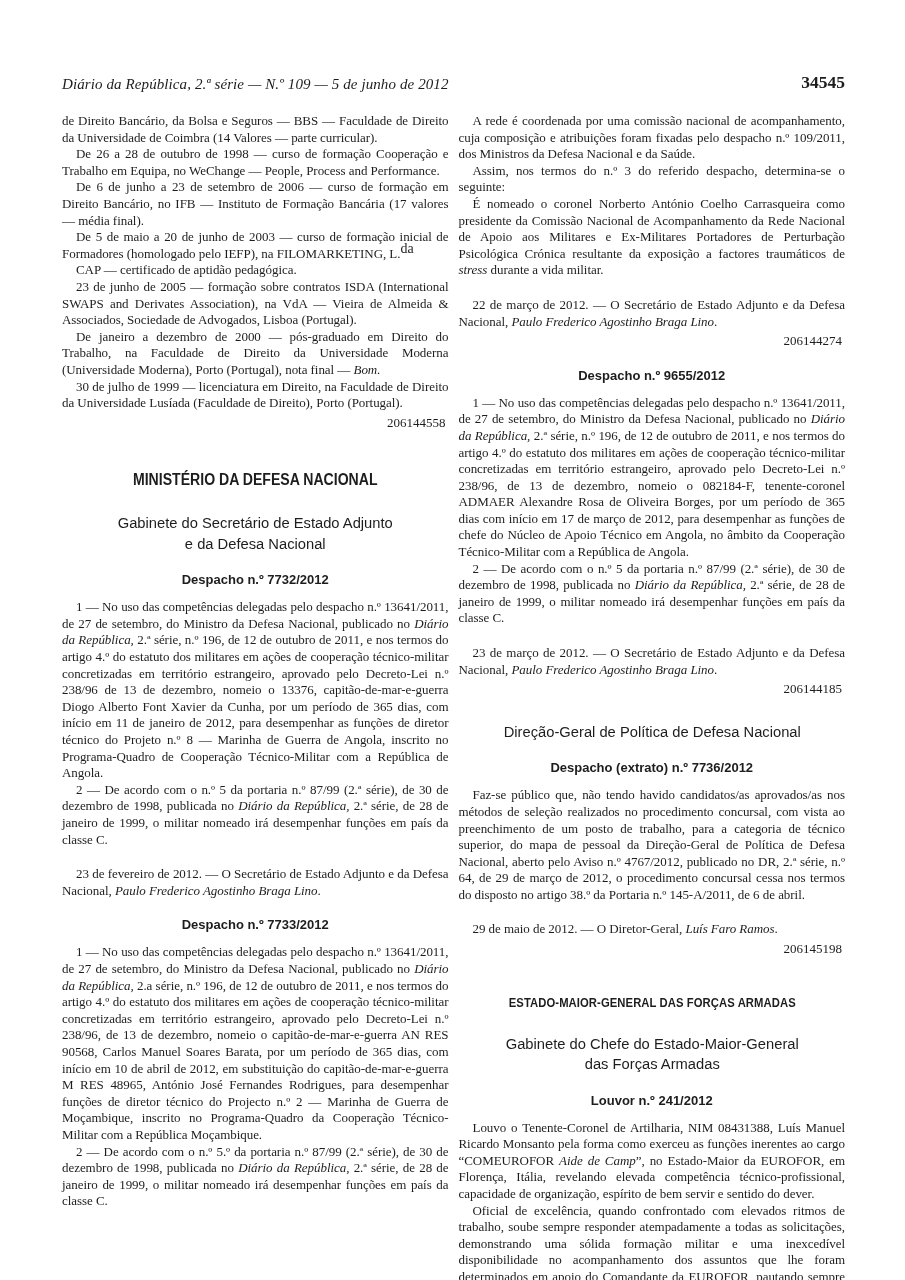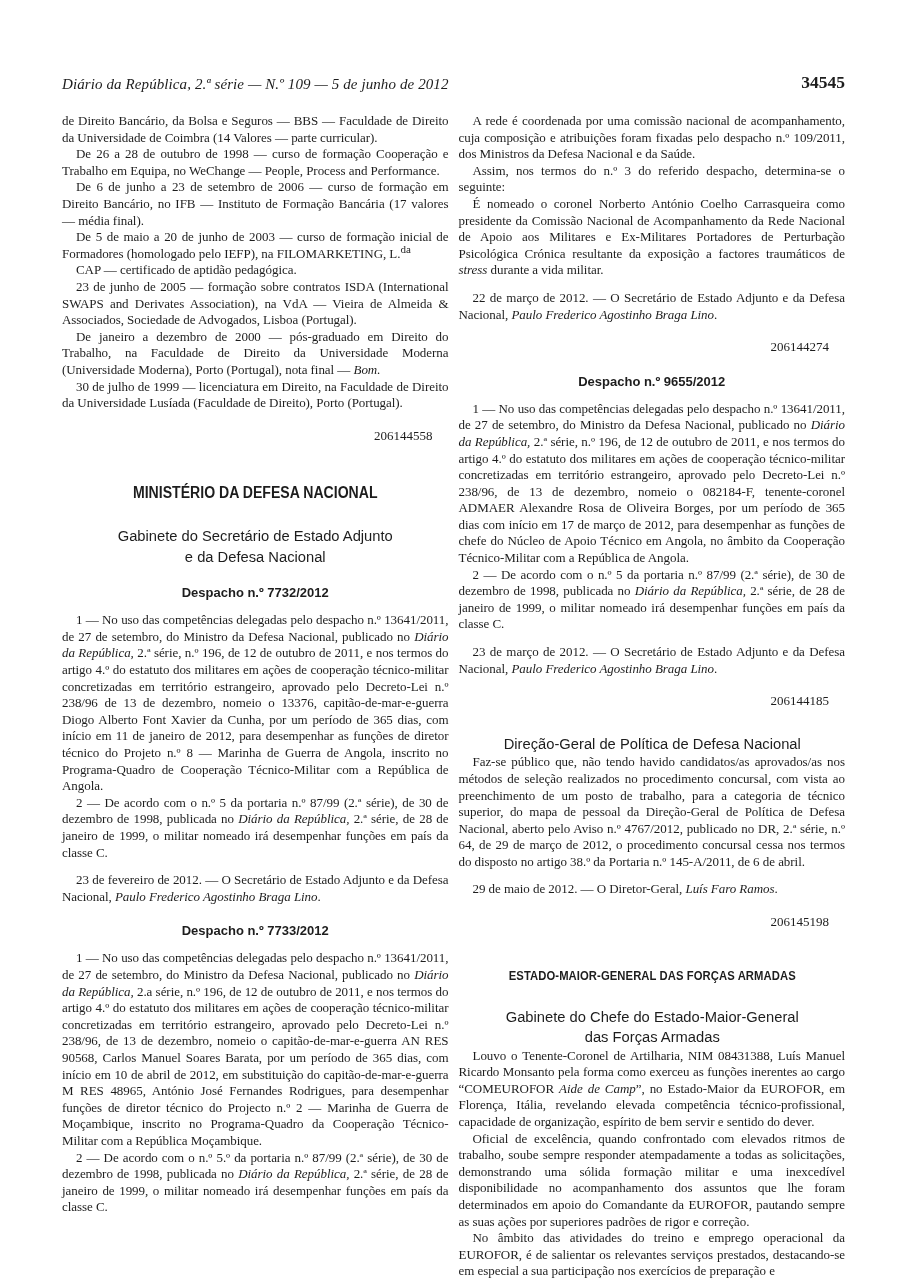--- a/index.html
+++ b/index.html
@@ -35,29 +35,29 @@
   
   p.body {
     margin: 0;
     font-size: 13px;
     line-height: 16.6px;
     text-align: justify;
     text-indent: 14px;
     letter-spacing: -0.05px;
   }
   p.body.noindent { text-indent: 0; }
-  p.body.sig { margin-top: 11px; }
+  p.body.sig { margin-top: 18px; }
   p.ref {
-    margin: 16px;
+    margin: 3px;
     font-size: 13px;
     line-height: 16.6px;
     text-align: right;
     text-indent: 0;
   }
-  sup { font-size: 11px; line-height: 0; vertical-align: super; }
+  sup { font-size: 14px; line-height: 0; vertical-align: super; }
 
   
   .h-ministry, .h-org, .h-doc, .h-section {
     font-family: "Liberation Sans", "DejaVu Sans", sans-serif;
     text-align: center;
   }
   .h-ministry {
     font-size: 16px; font-weight: bold;
     margin: 40px 0 0;
     transform: scaleX(0.88);
@@ -117,25 +117,27 @@
         <p class="body">Assim, nos termos do n.º 3 do referido despacho, determina-se o seguinte:</p>
         <p class="body">É nomeado o coronel Norberto António Coelho Carrasqueira como presidente da Comissão Nacional de Acompanhamento da Rede Nacional de Apoio aos Militares e Ex-Militares Portadores de Perturbação Psicológica Crónica resultante da exposição a factores traumáticos de <i>stress</i> durante a vida militar.</p>
         <p class="body sig">22 de março de 2012. — O Secretário de Estado Adjunto e da Defesa Nacional, <i>Paulo Frederico Agostinho Braga Lino</i>.</p>
         <p class="ref">206144274</p>
         <h3 class="h-doc">Despacho n.º 9655/2012</h3>
         <p class="body">1 — No uso das competências delegadas pelo despacho n.º 13641/2011, de 27 de setembro, do Ministro da Defesa Nacional, publicado no <i>Diário da República,</i> 2.ª série, n.º 196, de 12 de outubro de 2011, e nos termos do artigo 4.º do estatuto dos militares em ações de cooperação técnico-militar concretizadas em território estrangeiro, aprovado pelo Decreto-Lei n.º 238/96, de 13 de dezembro, nomeio o 082184-F, tenente-coronel ADMAER Alexandre Rosa de Oliveira Borges, por um período de 365 dias com início em 17 de março de 2012, para desempenhar as funções de chefe do Núcleo de Apoio Técnico em Angola, no âmbito da Cooperação Técnico-Militar com a República de Angola.</p>
         <p class="body">2 — De acordo com o n.º 5 da portaria n.º 87/99 (2.ª série), de 30 de dezembro de 1998, publicada no <i>Diário da República,</i> 2.ª série, de 28 de janeiro de 1999, o militar nomeado irá desempenhar funções em país da classe C.</p>
         <p class="body sig">23 de março de 2012. — O Secretário de Estado Adjunto e da Defesa Nacional, <i>Paulo Frederico Agostinho Braga Lino</i>.</p>
         <p class="ref">206144185</p>
         <h2 class="h-org">Direção-Geral de Política de Defesa Nacional</h2>
+        <h3 class="h-doc">Despacho (extrato) n.º 7736/2012</h3>
         <p class="body">Faz-se público que, não tendo havido candidatos/as aprovados/as nos métodos de seleção realizados no procedimento concursal, com vista ao preenchimento de um posto de trabalho, para a categoria de técnico superior, do mapa de pessoal da Direção-Geral de Política de Defesa Nacional, aberto pelo Aviso n.º 4767/2012, publicado no DR, 2.ª série, n.º 64, de 29 de março de 2012, o procedimento concursal cessa nos termos do disposto no artigo 38.º da Portaria n.º 145-A/2011, de 6 de abril.</p>
         <p class="body sig">29 de maio de 2012. — O Diretor-Geral, <i>Luís Faro Ramos</i>.</p>
         <p class="ref">206145198</p>
         <h2 class="h-section">ESTADO-MAIOR-GENERAL DAS FORÇAS ARMADAS</h2>
         <h2 class="h-org">Gabinete do Chefe do Estado-Maior-General
 das Forças Armadas</h2>
+        <h3 class="h-doc">Louvor n.º 241/2012</h3>
         <p class="body">Louvo o Tenente-Coronel de Artilharia, NIM 08431388, Luís Manuel Ricardo Monsanto pela forma como exerceu as funções inerentes ao cargo “COMEUROFOR <i>Aide de Camp</i>”, no Estado-Maior da EUROFOR, em Florença, Itália, revelando elevada competência técnico-profissional, capacidade de organização, espírito de bem servir e sentido do dever.</p>
         <p class="body">Oficial de excelência, quando confrontado com elevados ritmos de trabalho, soube sempre responder atempadamente a todas as solicitações, demonstrando uma sólida formação militar e uma inexcedível disponibilidade no acompanhamento dos assuntos que lhe foram determinados em apoio do Comandante da EUROFOR, pautando sempre as suas ações por superiores padrões de rigor e correção.</p>
         <p class="body">No âmbito das atividades do treino e emprego operacional da EUROFOR, é de salientar os relevantes serviços prestados, destacando-se em especial a sua participação nos exercícios de preparação e</p>
       </div>
   </div>
 
 </div>
 
 </body></html>

